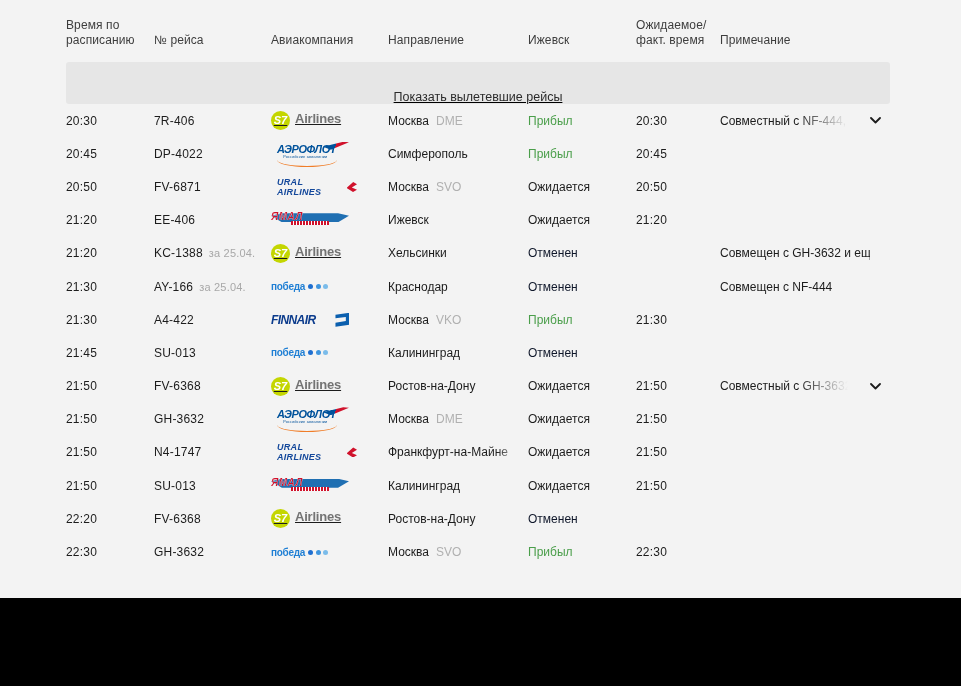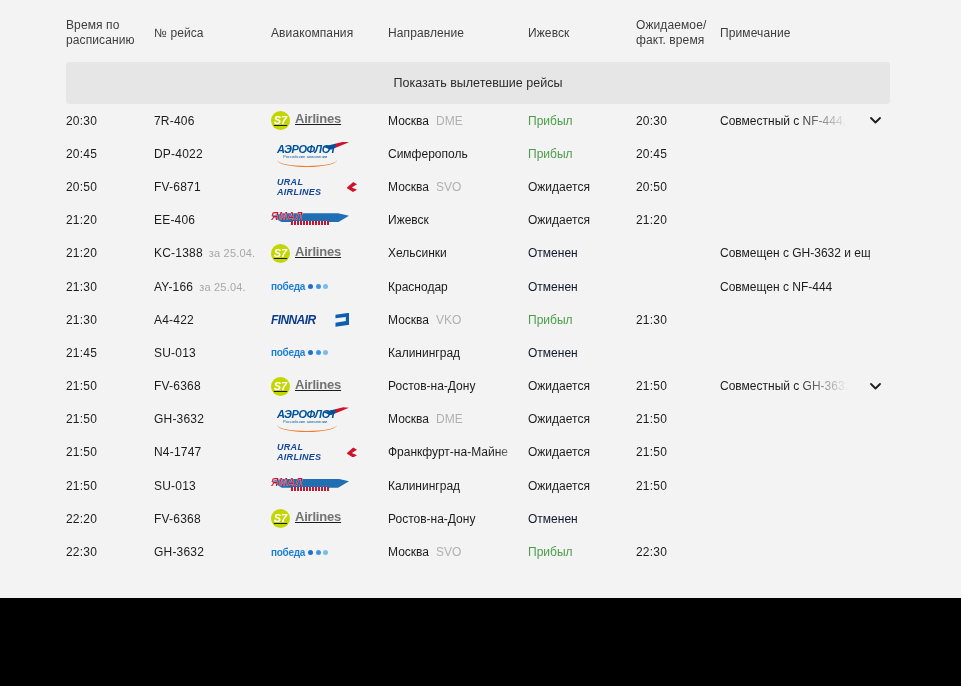--- a/index.html
+++ b/index.html
@@ -45,42 +45,43 @@
   .c-time   { width: 88px;  flex: 0 0 88px; }
   .c-flight { width: 117px; flex: 0 0 117px; }
   .c-air    { width: 117px; flex: 0 0 117px; }
   .c-dest   { width: 140px; flex: 0 0 140px; }
   .c-status { width: 108px; flex: 0 0 108px; }
   .c-eta    { width: 84px;  flex: 0 0 84px; }
   .c-note   { width: 170px; flex: 0 0 170px; }
 
   
   .head-row {
-    align-items: center;
+    align-items: flex-end;
     padding-bottom: 14px;
   }
   .head-cell {
     font-size: 12px;
     line-height: 15px;
     color: #3d3d3d;
     letter-spacing: .1px;
   }
 
   
   .banner {
     height: 42px;
     background: #e6e6e6;
     border-radius: 3px;
     display: flex;
-    align-items: center;
+    align-items: flex-end;
     justify-content: center;
     width: 824px;
     box-sizing: border-box;
     cursor: pointer;
     user-select: none;
+    text-decoration: underline;
   }
   .banner-label {
     font-size: 12.5px;
     color: #2b2b2b;
   }
 
   
   .flight-row {
     height: 33.2px;
     font-size: 12px;

